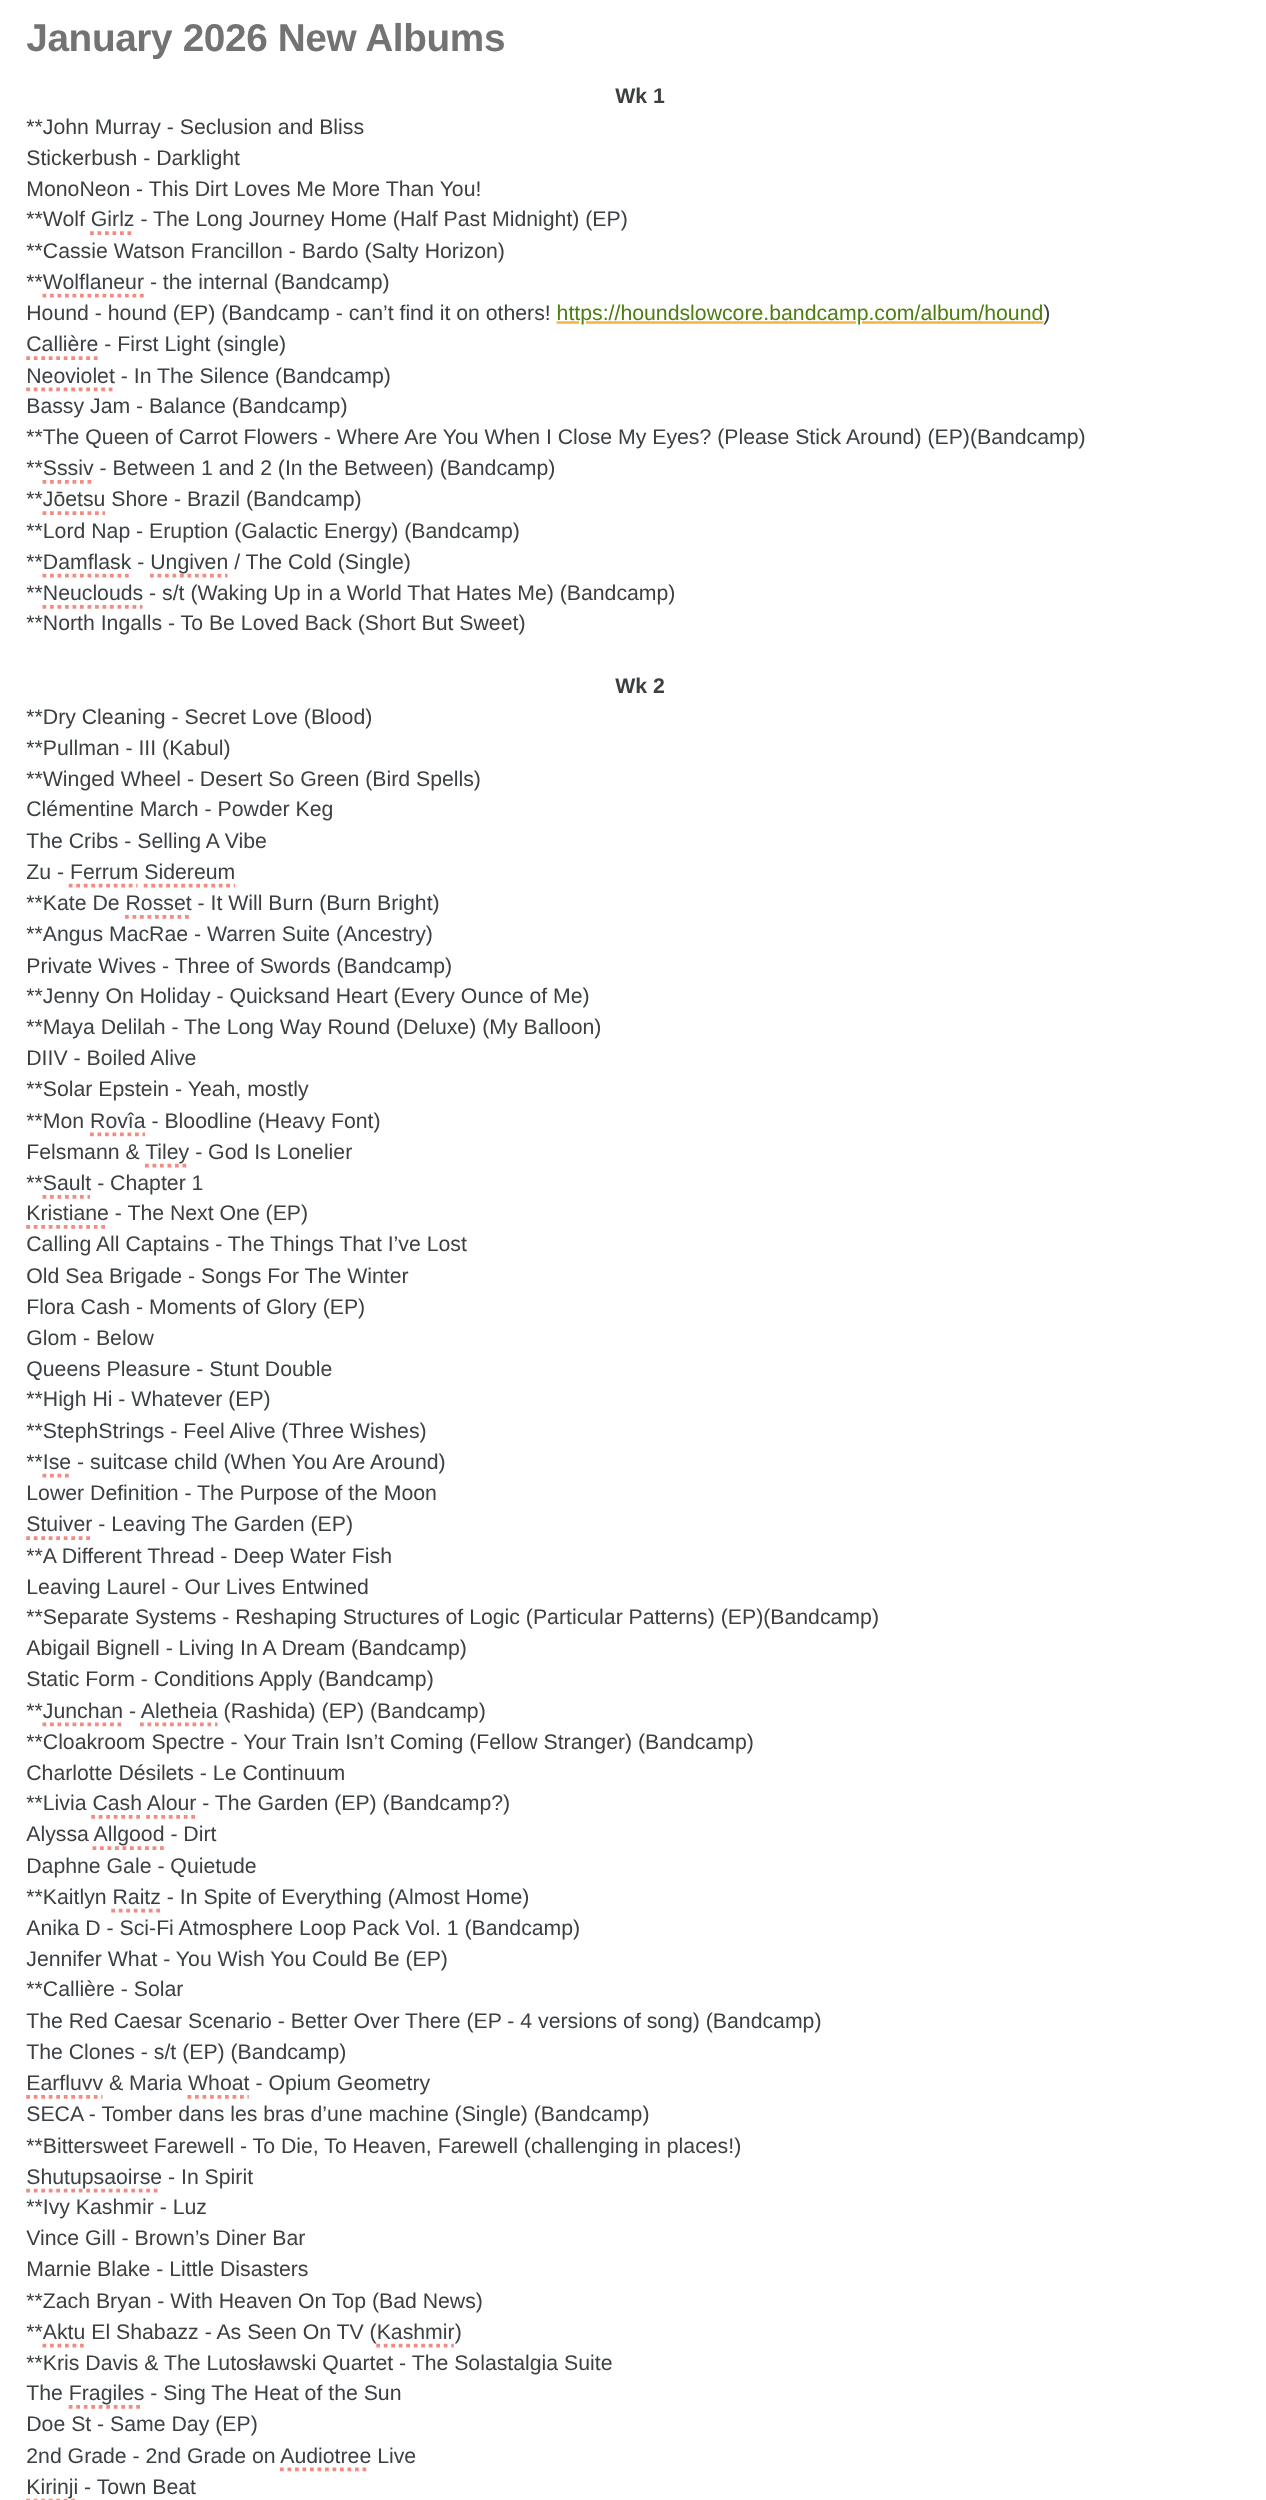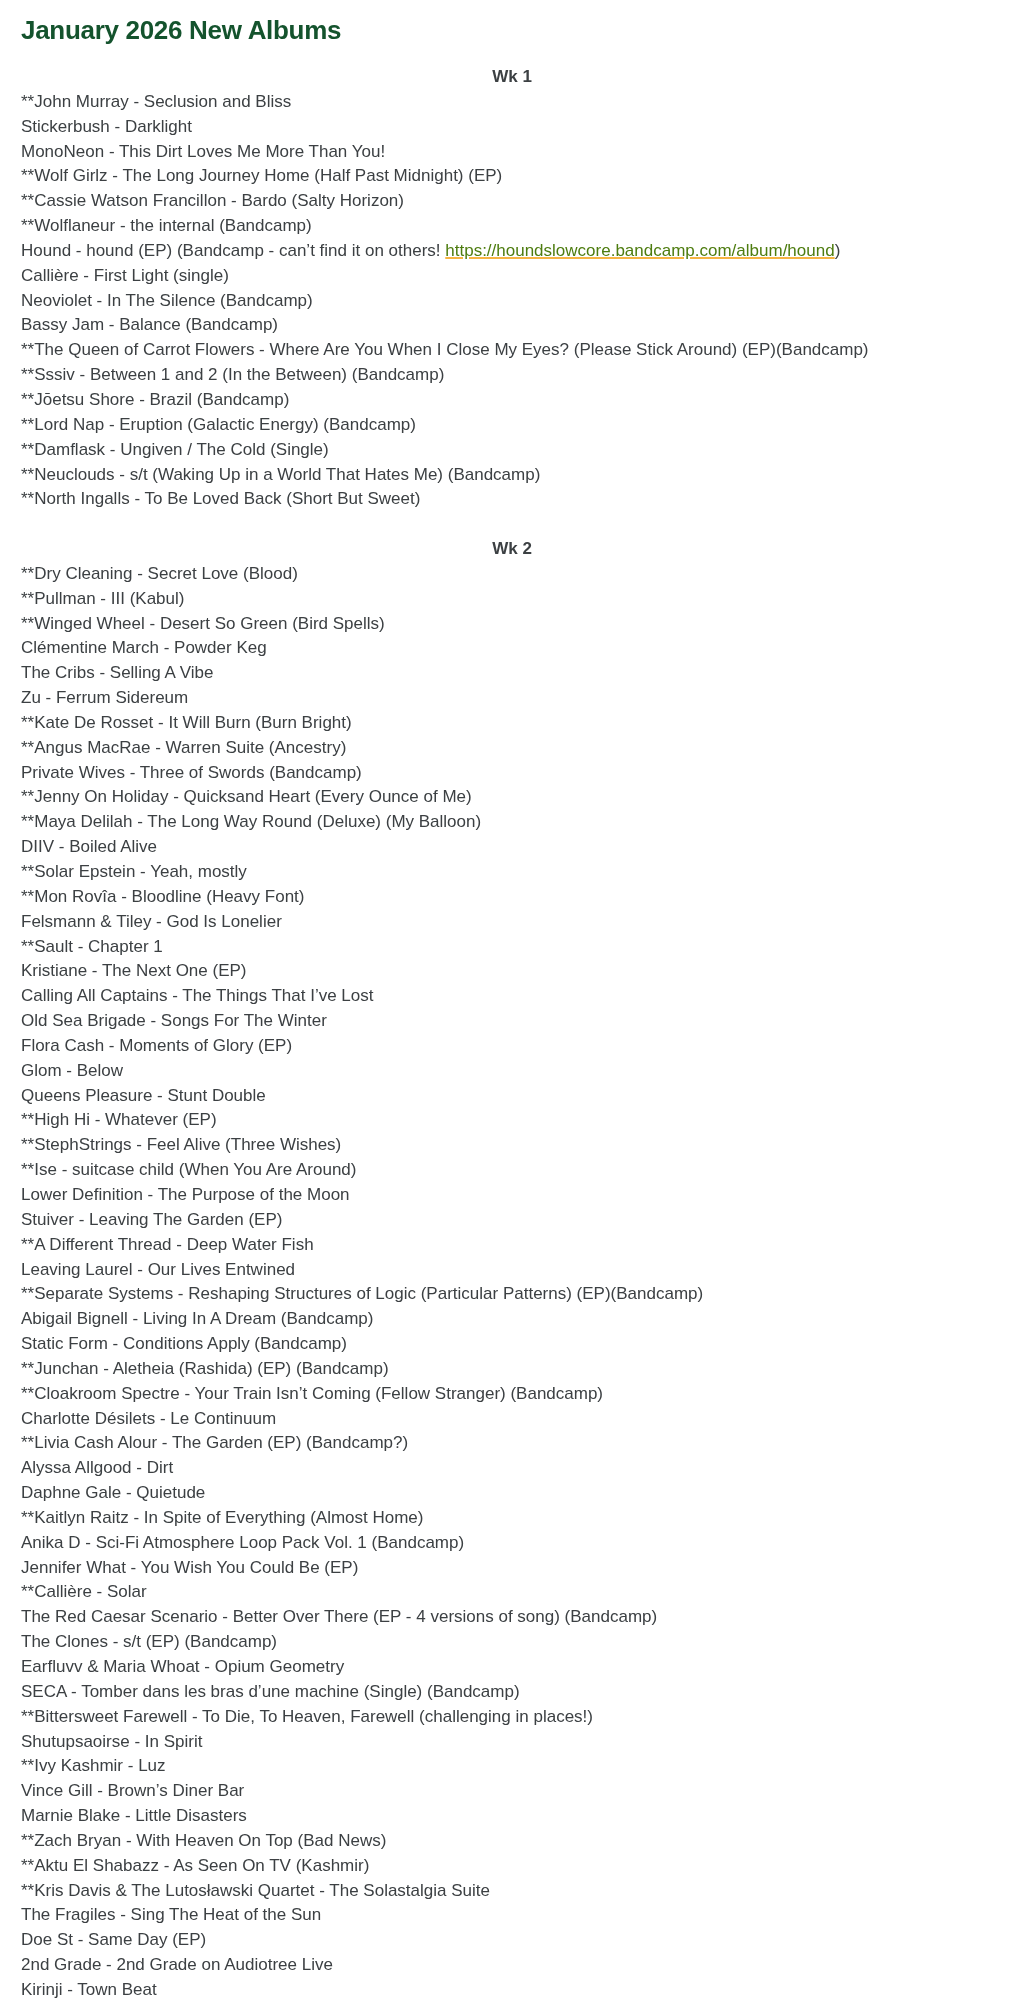--- a/index.html
+++ b/index.html
@@ -11,44 +11,45 @@
     width: 1013px;
     height: 2000px;
     overflow: hidden;
     font-family: "Liberation Sans", "DejaVu Sans", sans-serif;
     color: #3c4043;
   }
   .doc {
     padding: 13px 10px 0 21px;
   }
   .title {
-    font-size: 26px;
+    font-size: 31px;
     line-height: 35px;
     font-weight: 700;
     letter-spacing: -0.3px;
-    color: #14532d;
+    color: #737373;
     margin: 0 0 17px 0;
     white-space: nowrap;
   }
   .section {
     margin: 0 0 24.85px 0;
   }
   .week-label {
     font-size: 17px;
     line-height: 24.85px;
     font-weight: 700;
     white-space: nowrap;
     text-align: center;
   }
   .line {
     font-size: 17px;
     line-height: 24.85px;
     white-space: nowrap;
   }
   .misspell {
+    text-decoration: underline;
     text-decoration-style: dotted;
     text-decoration-color: #f28b82;
     text-decoration-thickness: 3px;
     text-underline-offset: 4px;
   }
   .link {
     color: #4d7c0f;
     text-decoration: underline;
     text-decoration-color: #f6b442;
     text-decoration-thickness: 1.5px;

